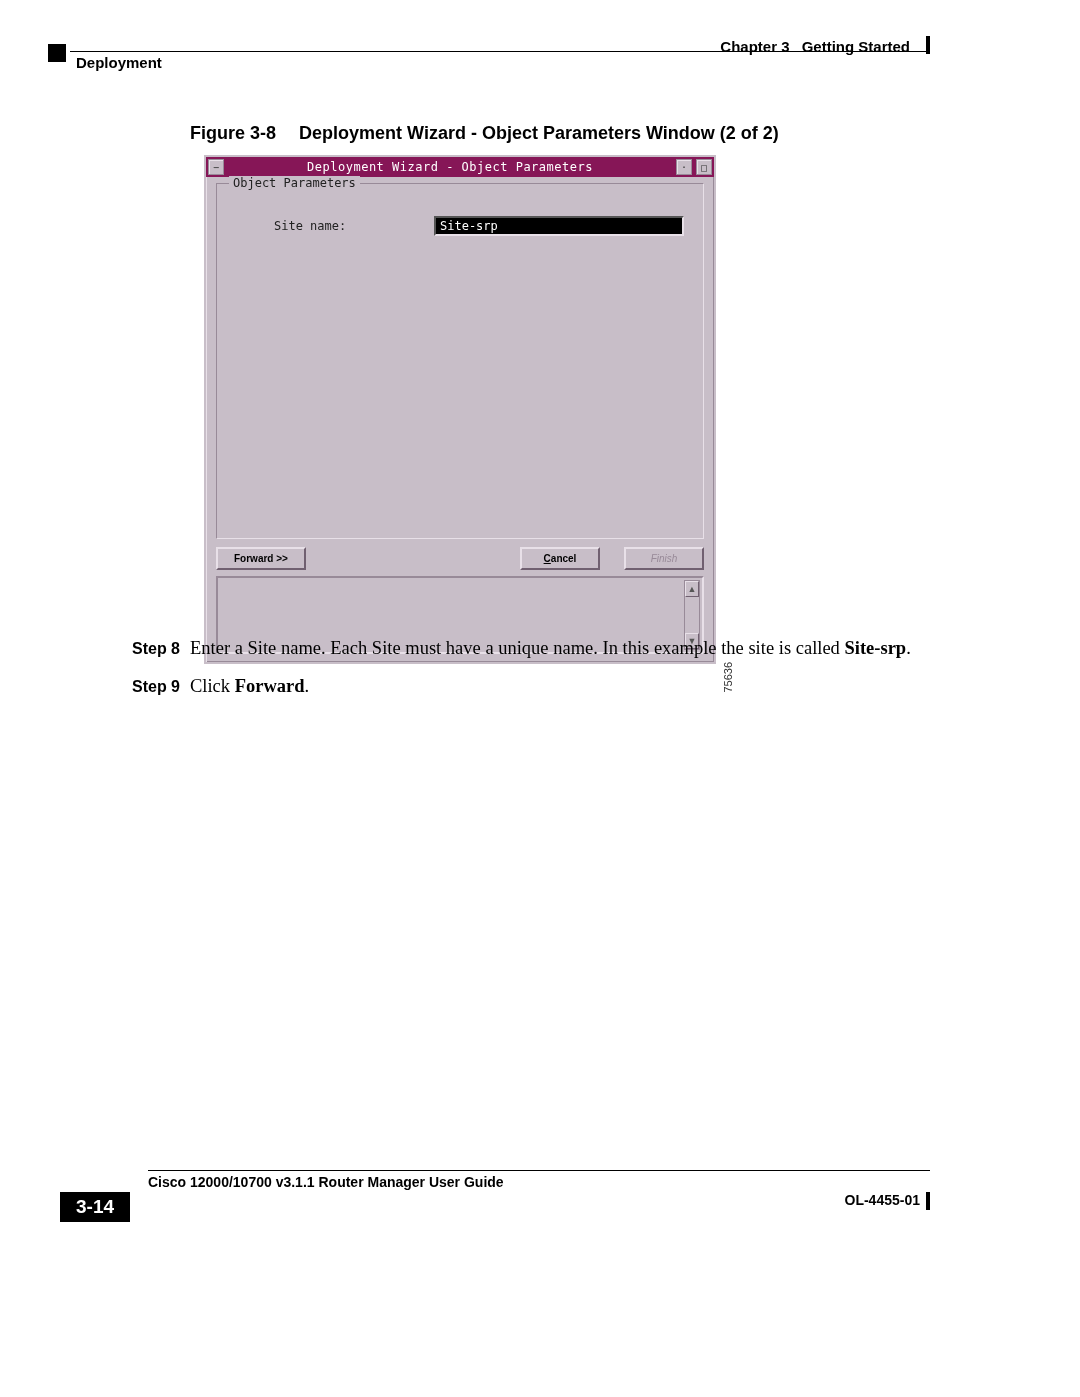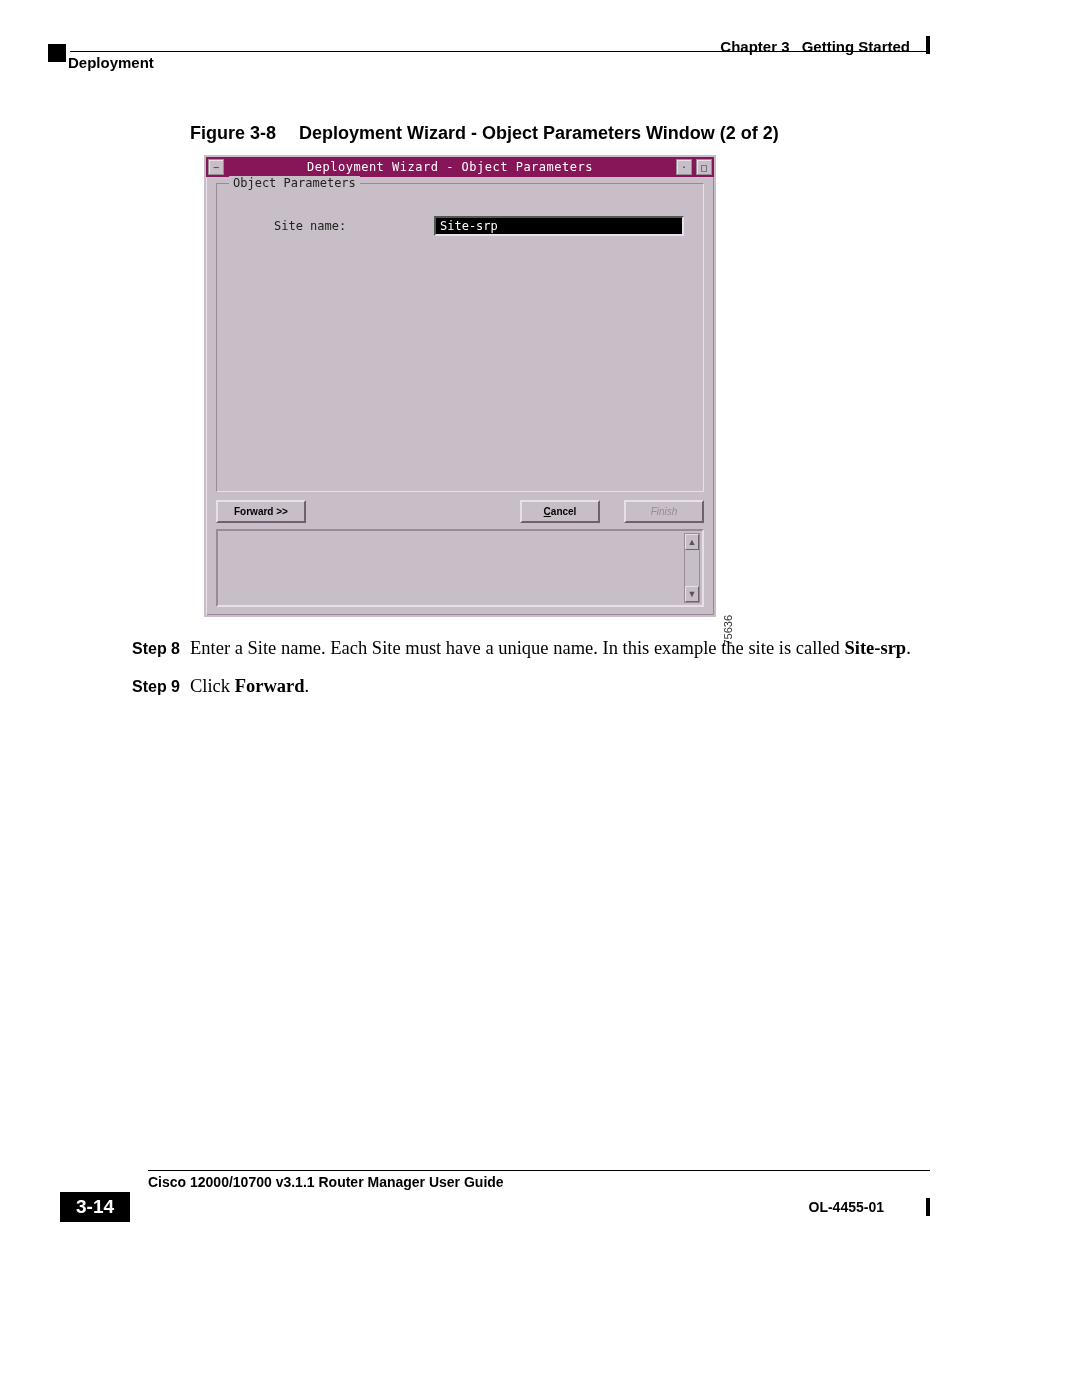--- a/index.html
+++ b/index.html
@@ -29,21 +29,21 @@
     position: absolute;
     top: 36px;
     right: 150px;
     width: 4px;
     height: 18px;
     background: #000;
   }
   .header-left {
     position: absolute;
     top: 54px;
-    left: 68px;
+    left: 76px;
     font-family: Arial, Helvetica, sans-serif;
     font-weight: bold;
     font-size: 15px;
   }
   .header-square {
     position: absolute;
     top: 44px;
     left: 48px;
     width: 18px;
     height: 18px;
@@ -111,21 +111,21 @@
     padding: 6px 10px 8px 10px;
   }
   .fieldset {
     border: 1px solid #988a98;
     border-top-color: #988a98;
     border-left-color: #988a98;
     border-right-color: #e8e0e8;
     border-bottom-color: #e8e0e8;
     padding: 24px 19px 10px 12px;
     position: relative;
-    height: 309px;
+    height: 356px;
   }
   .fieldset-legend {
     position: absolute;
     top: -8px;
     left: 12px;
     background: #c8bec8;
     padding: 0 4px;
     font-family: "Lucida Console", Monaco, monospace;
     font-size: 12px;
     color: #222;
@@ -262,23 +262,22 @@
   }
   .footer-title {
     font-family: Arial, Helvetica, sans-serif;
     font-weight: bold;
     font-size: 14px;
     margin-left: 88px;
     margin-top: 3px;
   }
   .footer-below {
     display: flex;
-    align-items: center;
+    align-items: flex-start;
     margin-top: 2px;
-    gap: 36px;
   }
   .page-num-box {
     background: #000;
     color: #fff;
     font-family: Arial, Helvetica, sans-serif;
     font-weight: bold;
     font-size: 19px;
     padding: 4px 16px;
   }
   .footer-ol {

